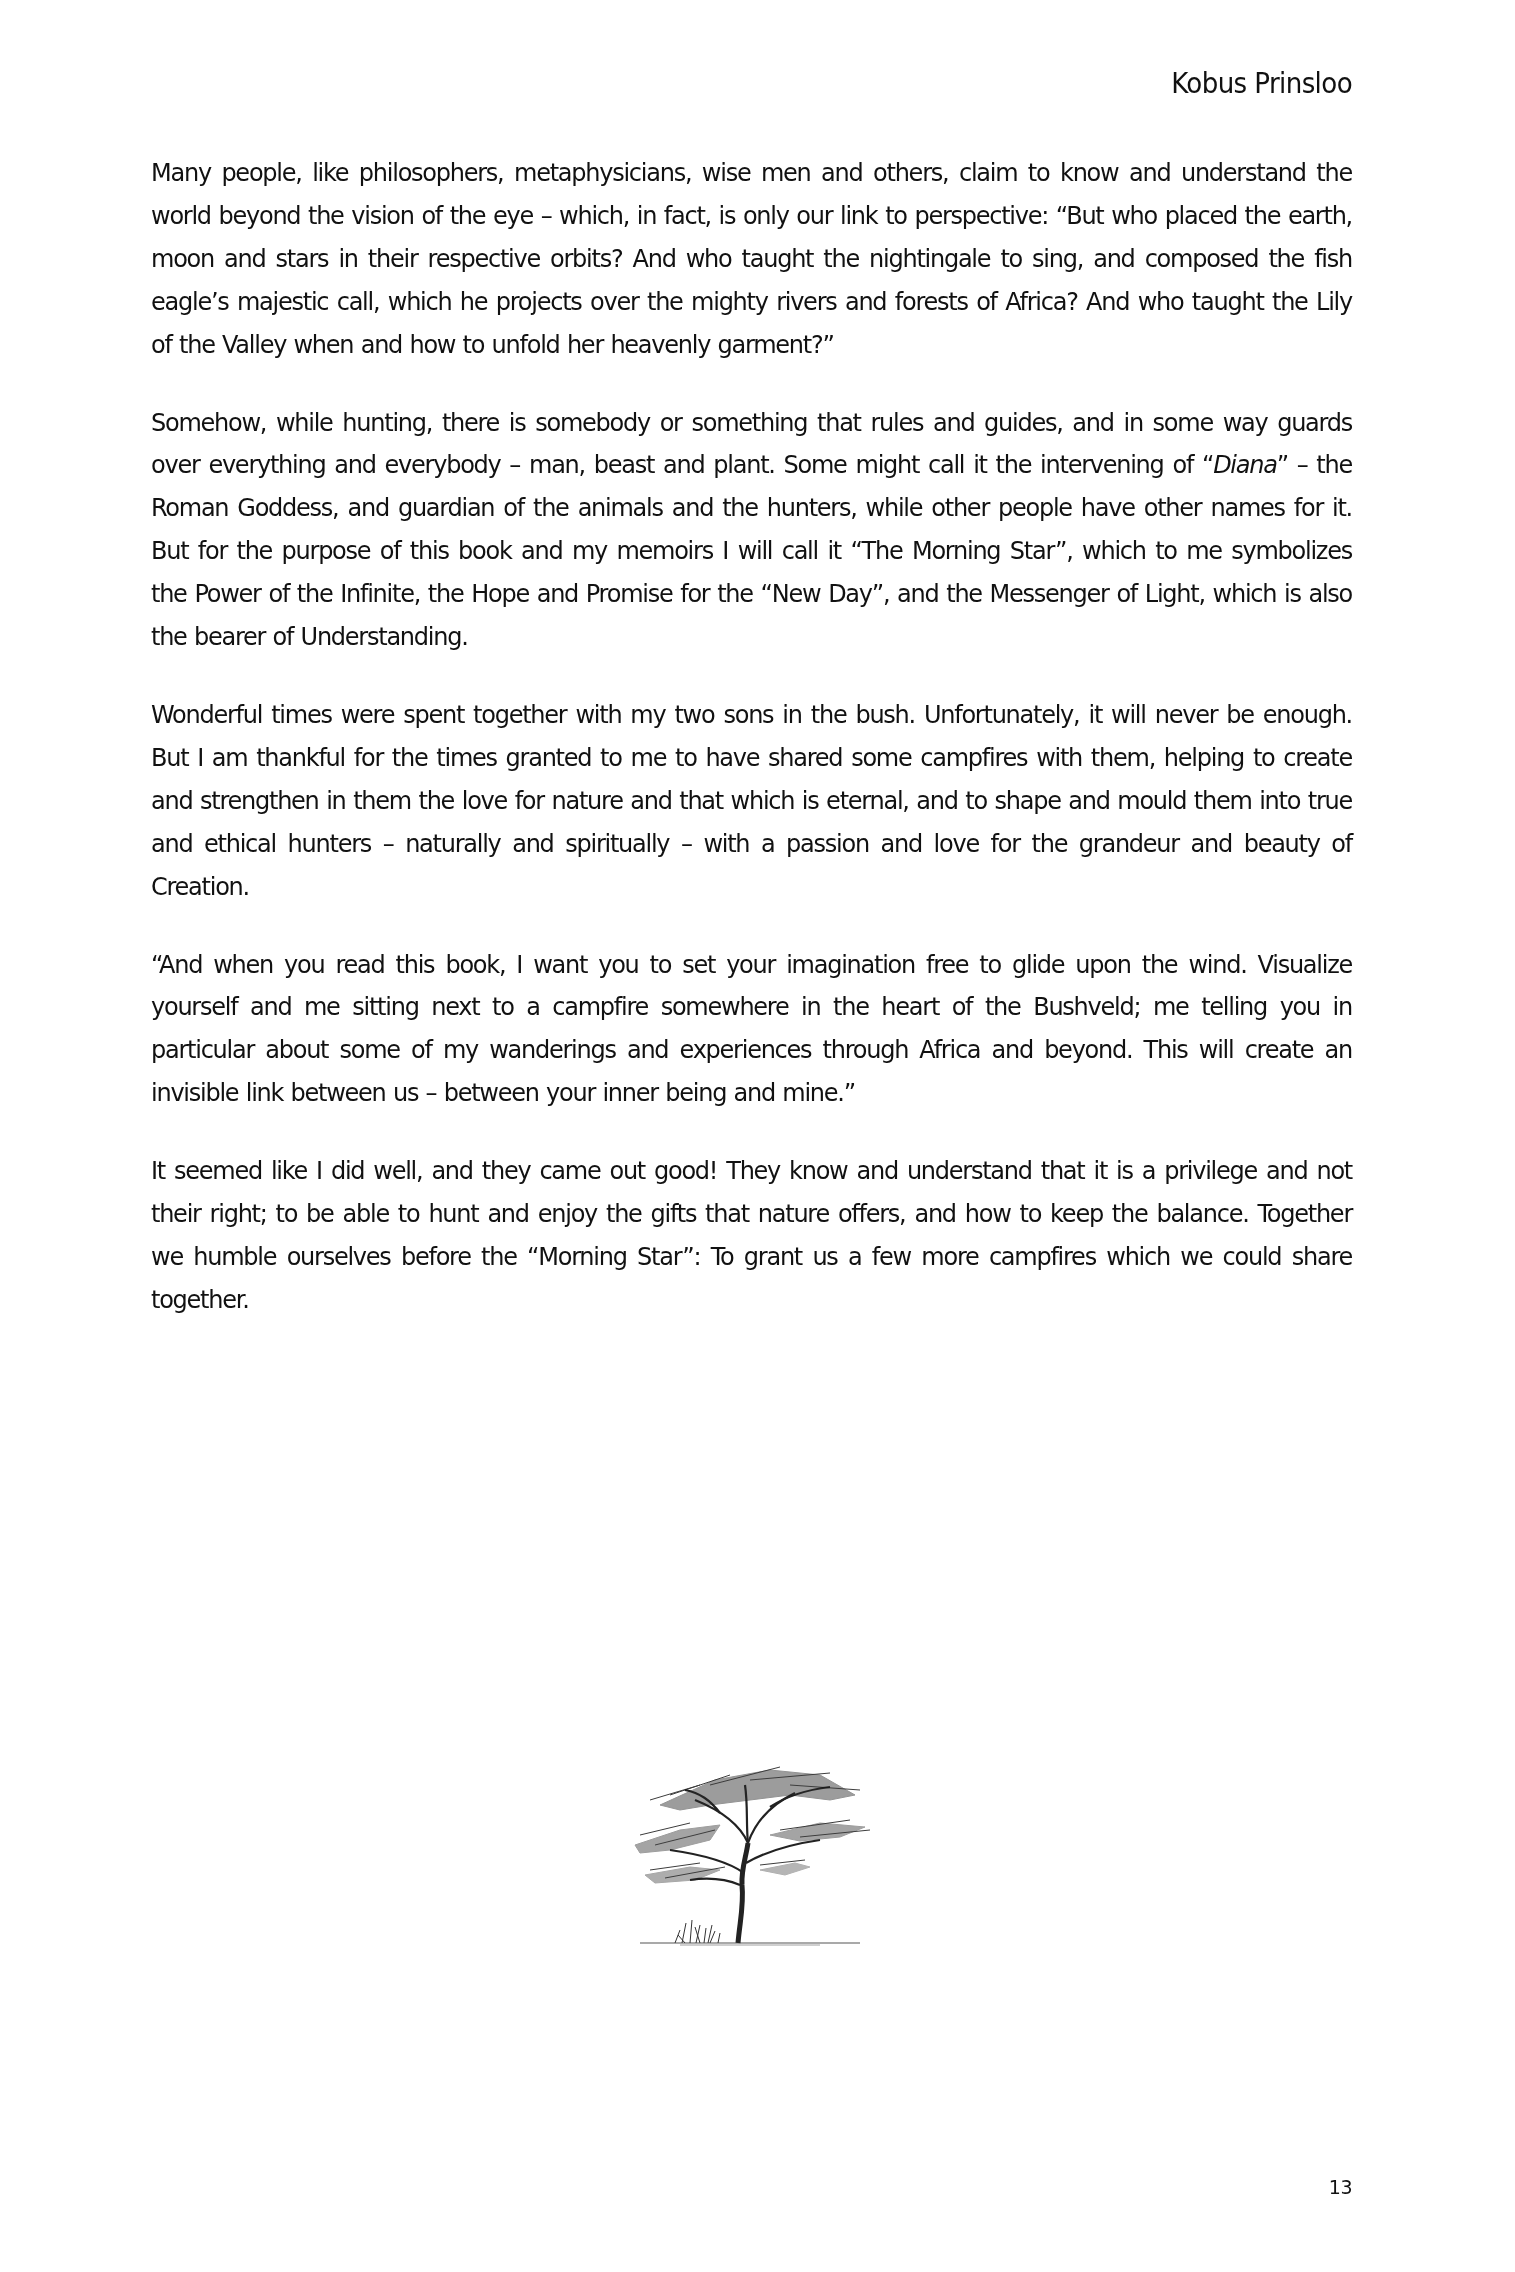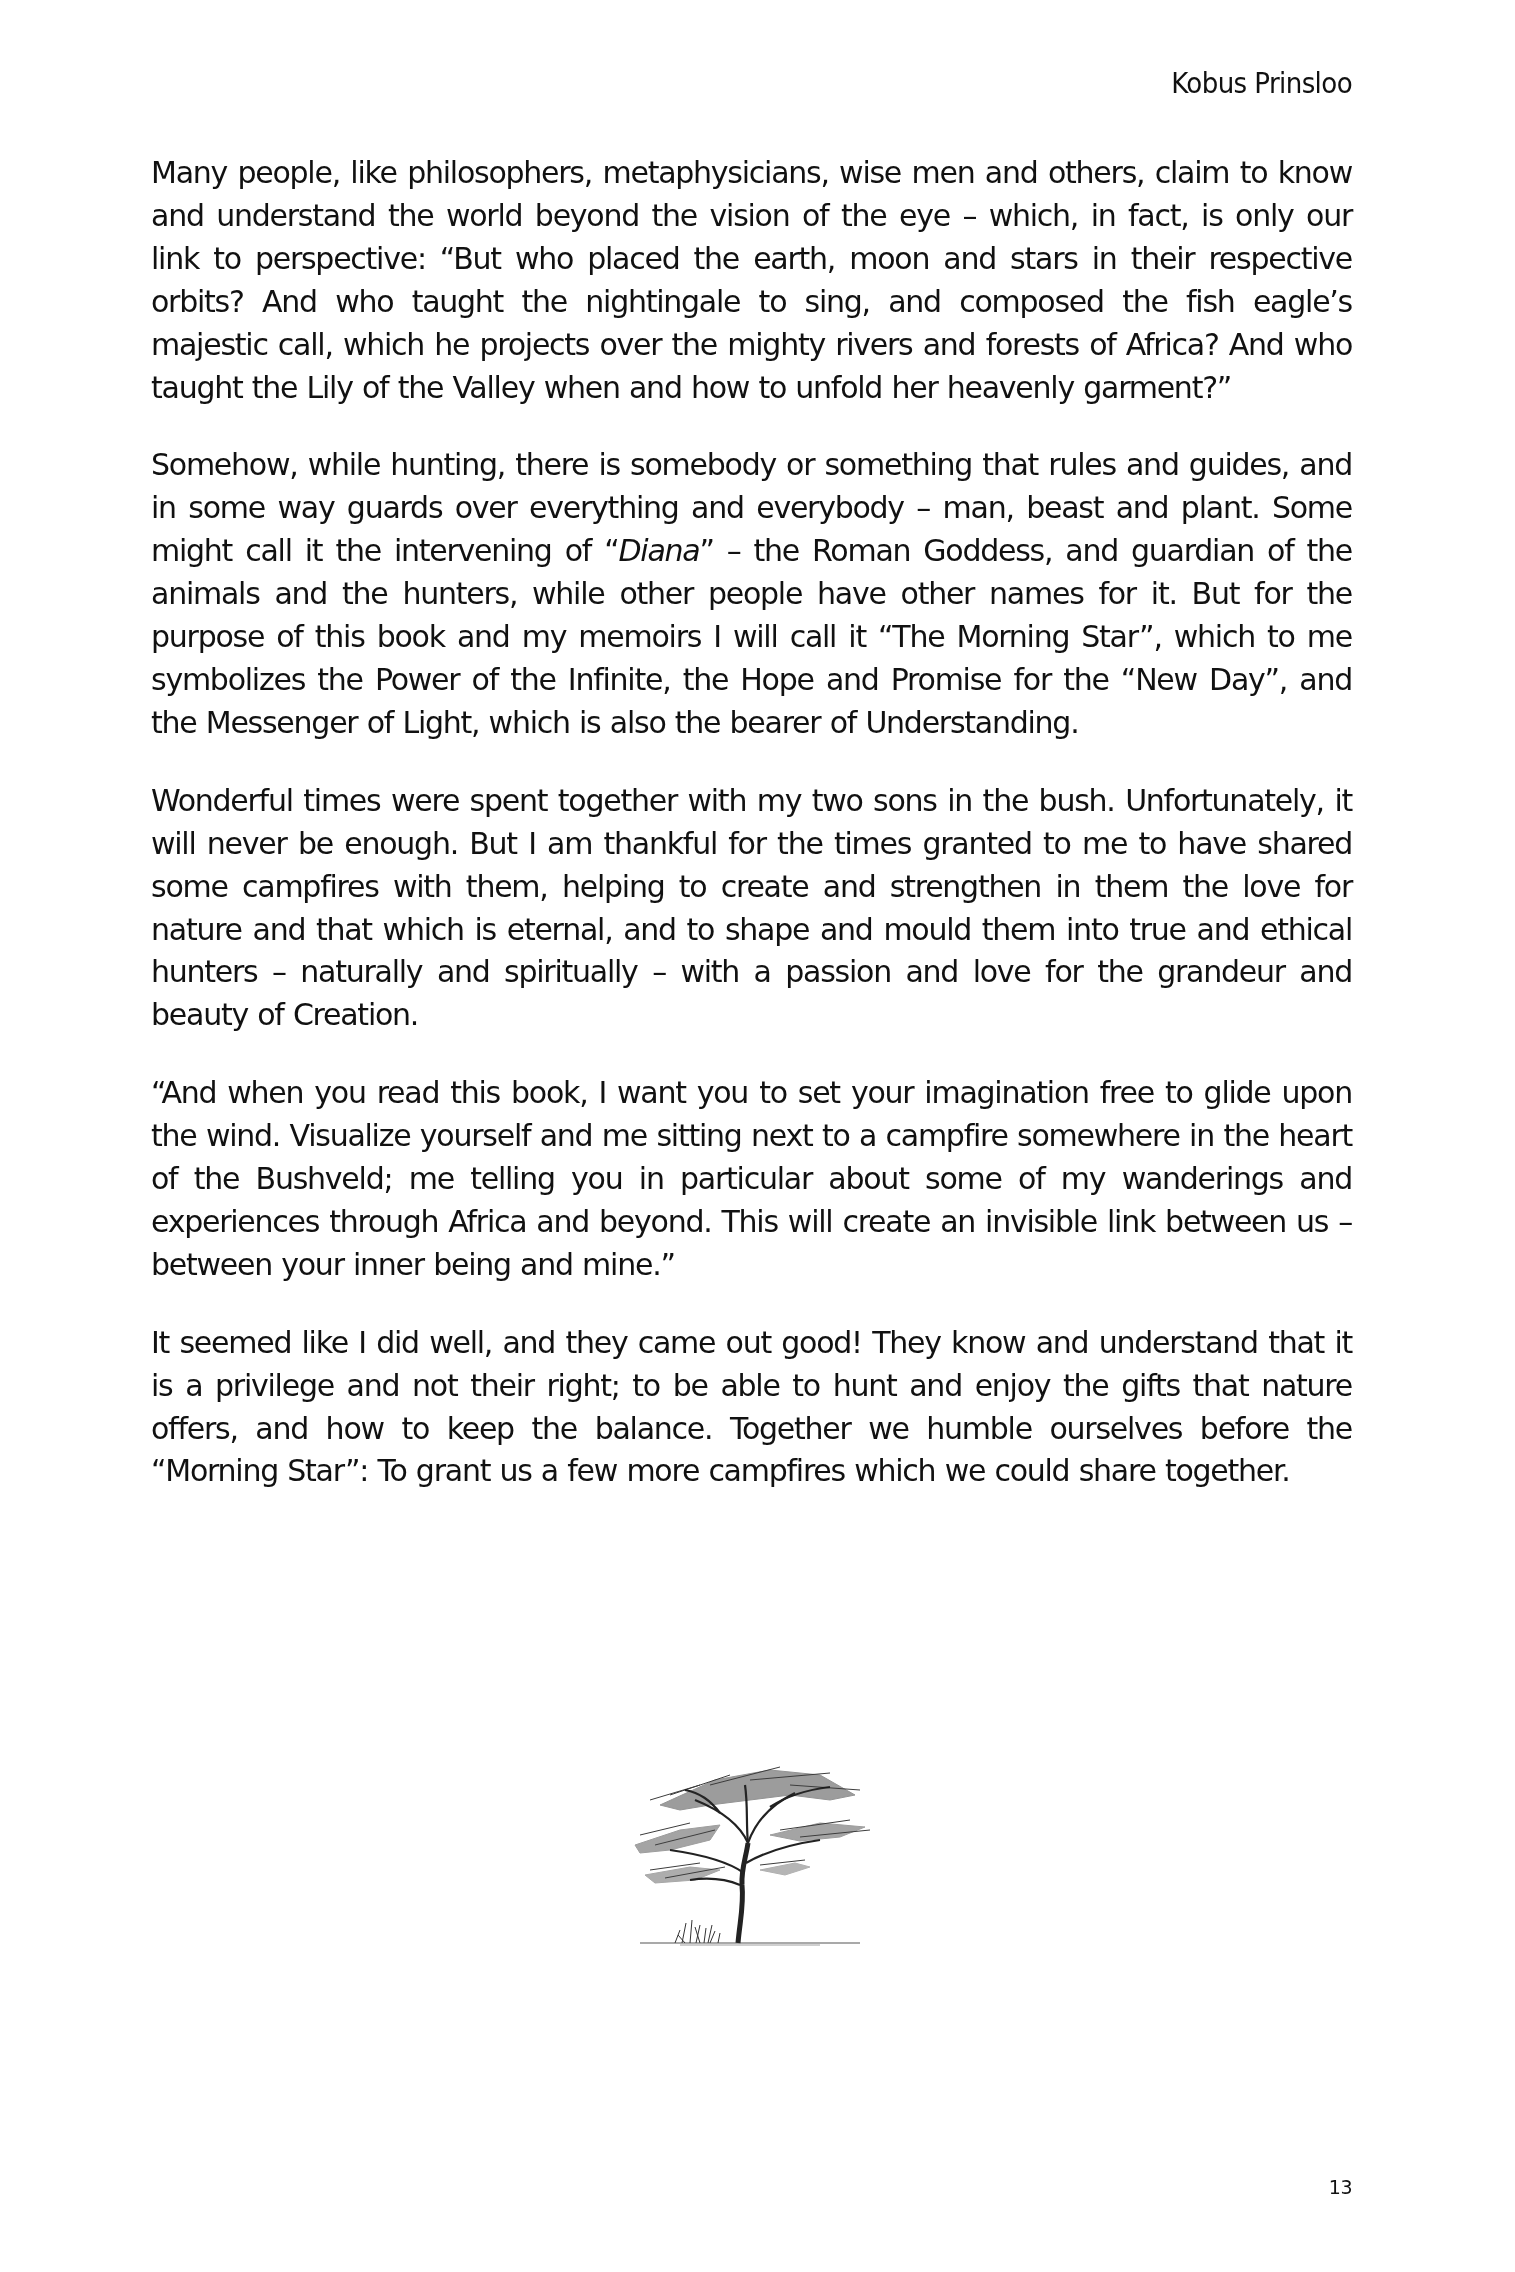--- a/index.html
+++ b/index.html
@@ -24,21 +24,21 @@
     font-stretch: condensed;
   }
   .body-text {
     position: absolute;
     top: 152px;
     left: 151px;
     width: 1201px;
   }
   .para {
     margin: 0 0 35px 0;
-    font-size: 30px;
+    font-size: 24px;
     line-height: 42.9px;
     text-align: justify;
     letter-spacing: -1.25px;
     word-spacing: 1px;
   }
   .para em {
     margin-top: 21px;
   }
   .illustration {
     position: absolute;

